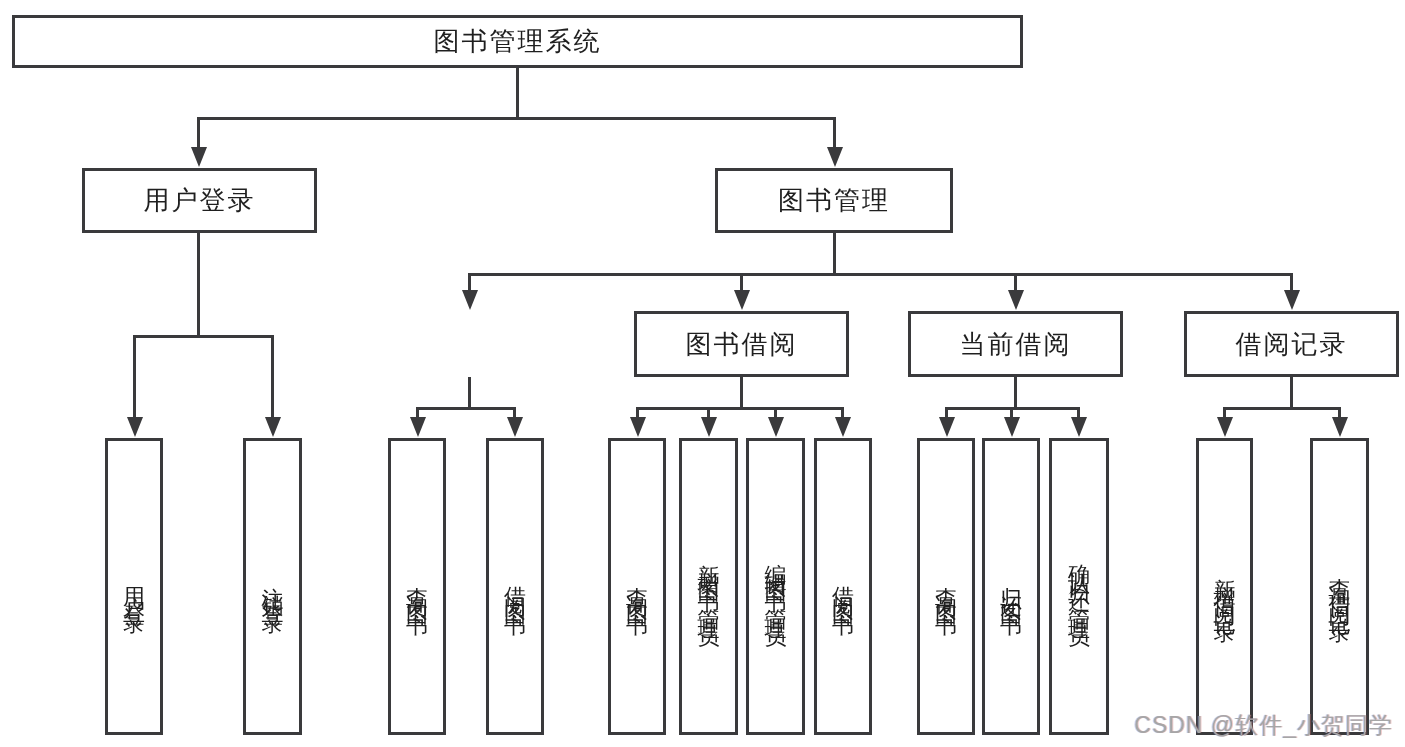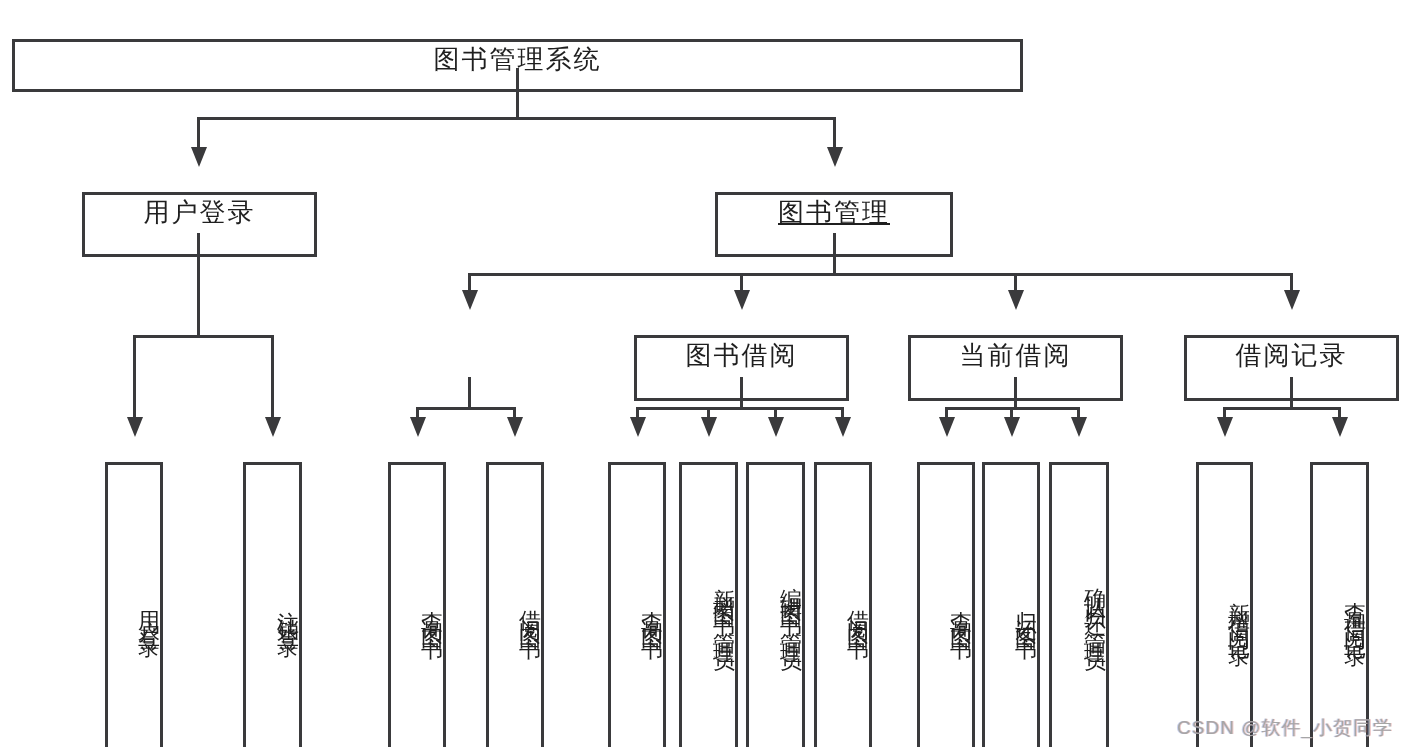--- a/index.html
+++ b/index.html
@@ -19,23 +19,23 @@
     height: 747px;
     background: var(--background);
     overflow: hidden;
   }
   .box {
     position: absolute;
     box-sizing: border-box;
     border: 3px solid var(--line);
     background: #ffffff;
     display: flex;
+    align-items: center;
     justify-content: center;
     color: var(--text);
-    margin-top: 24px;
   }
   .hbox {
     font-size: 26px;
     letter-spacing: 2px;
     white-space: nowrap;
   }
   .vbox {
     writing-mode: vertical-rl;
     text-orientation: mixed;
     font-size: 22px;
@@ -60,21 +60,21 @@
     width: 0;
     height: 0;
     border-left: 8px solid transparent;
     border-right: 8px solid transparent;
     border-top: 20px solid var(--line);
   }
   .watermark {
     position: absolute;
     right: 12px;
     bottom: 6px;
-    font-size: 19px;
+    font-size: 23px;
     letter-spacing: 1px;
     color: var(--watermark);
     text-shadow: 1px 0 0 rgba(205,110,110,0.35), -1px 0 0 rgba(110,130,205,0.35);
     white-space: nowrap;
   }
 </style>
 </head>
 <body>
 
 <div class="canvas">
@@ -84,21 +84,21 @@
   </div>
 
   <div class="line" style="left:516px; top:68px; width:3px; height:49px;"></div>
   <div class="line" style="left:198px; top:117px; width:637px; height:3px;"></div>
   <div class="arrow" style="left:197px; top:117px; height:31px;"></div>
   <div class="arrow" style="left:833px; top:117px; height:31px;"></div>
 
   <div class="box hbox" style="left:82px; top:168px; width:235px; height:65px;">
     <span>用户登录</span>
   </div>
-  <div class="box hbox" style="left:715px; top:168px; width:238px; height:65px;text-decoration:underline;">
+  <div class="box hbox" style="left:715px; top:168px; width:238px; height:65px;">
     <span>图书管理</span>
   </div>
 
   <div class="line" style="left:197px; top:233px; width:3px; height:102px;"></div>
   <div class="line" style="left:133px; top:335px; width:140px; height:3px;"></div>
   <div class="arrow" style="left:133px; top:335px; height:83px;"></div>
   <div class="arrow" style="left:271px; top:335px; height:83px;"></div>
 
   <div class="line" style="left:833px; top:233px; width:3px; height:40px;"></div>
   <div class="line" style="left:469px; top:273px; width:823px; height:3px;"></div>

